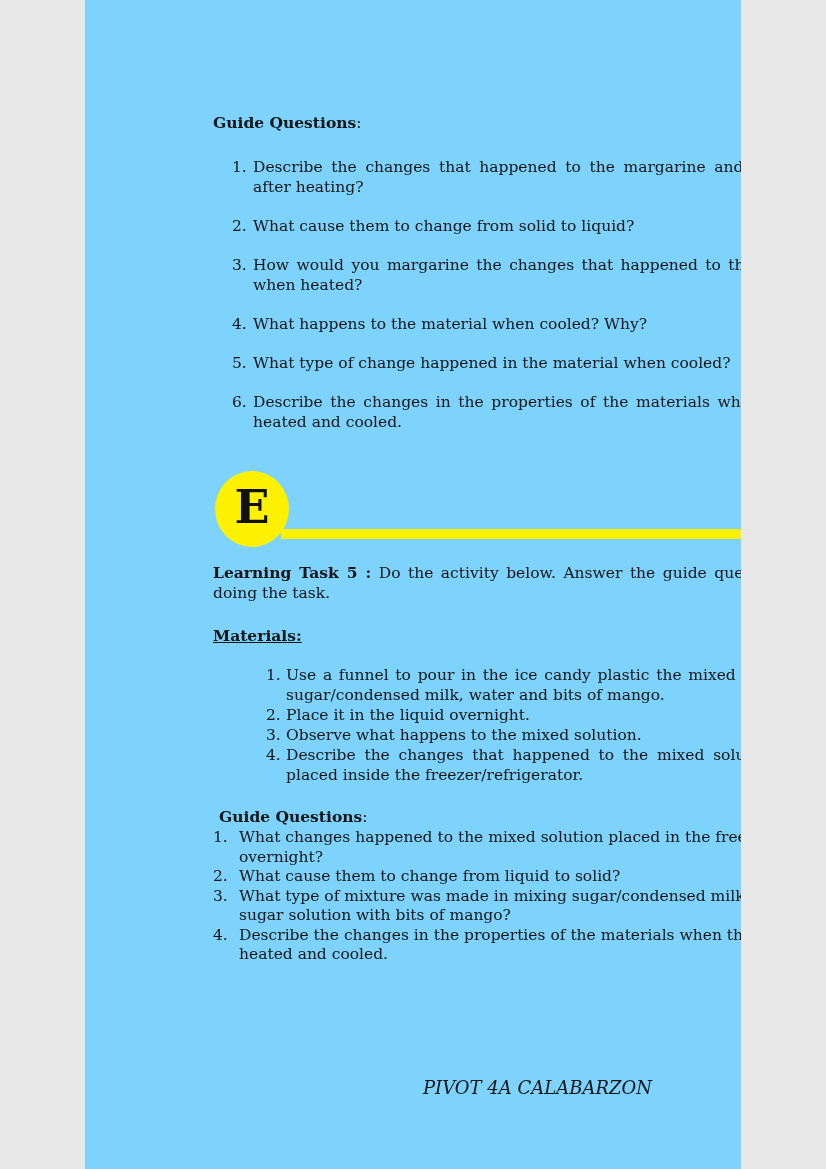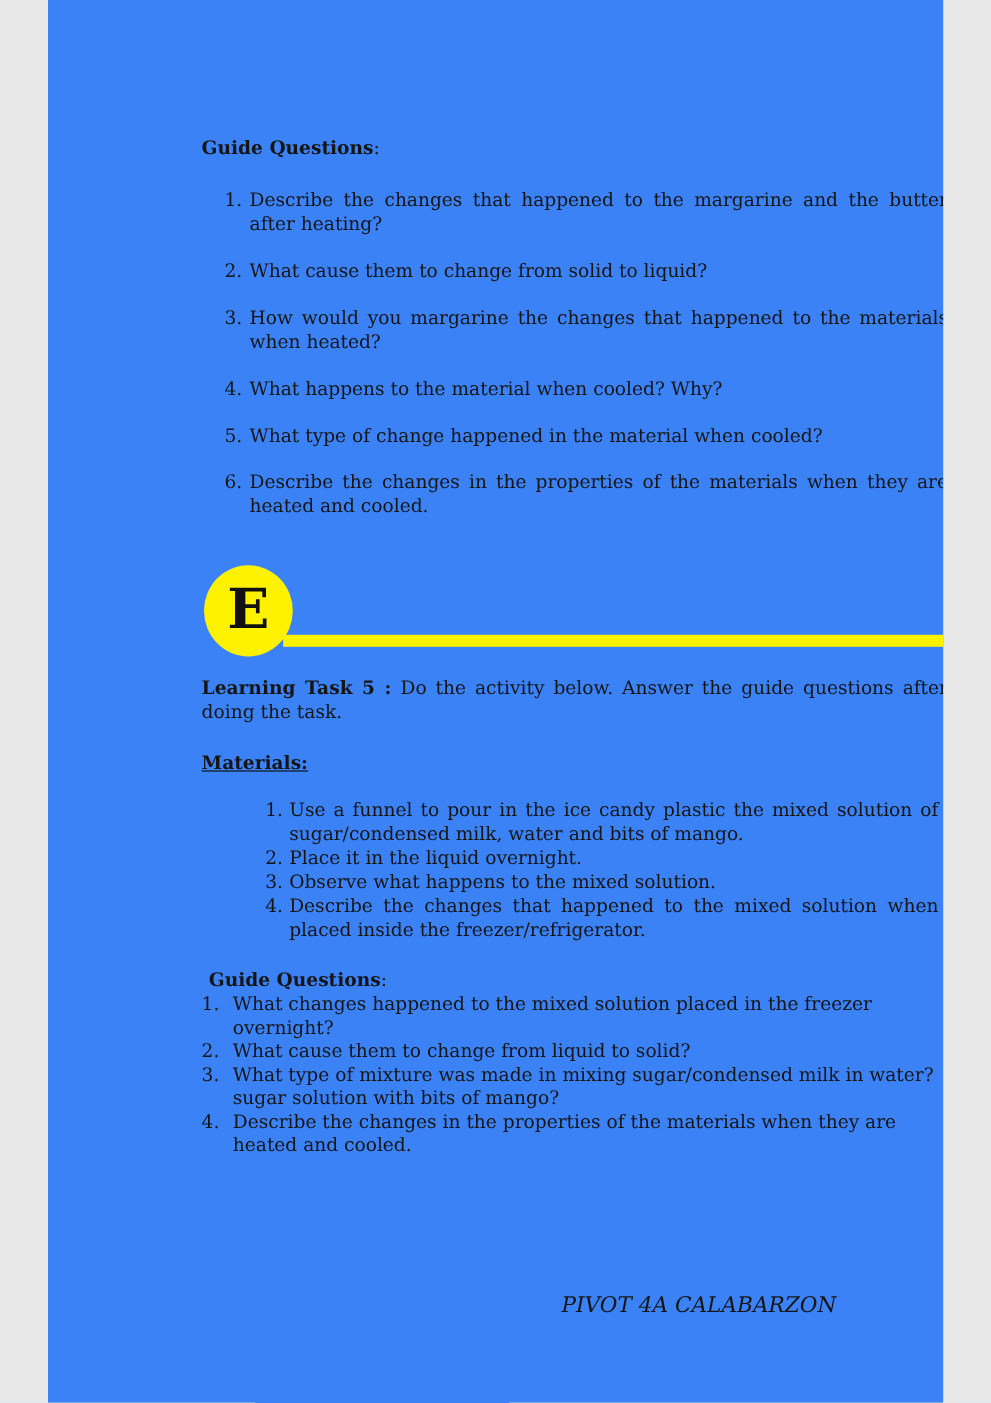--- a/index.html
+++ b/index.html
@@ -1,21 +1,21 @@
 <!DOCTYPE html>
 <html><head>
 <meta charset="utf-8">
 <style>
   * { margin: 0; padding: 0; box-sizing: border-box; }
   html, body { background: #e8e8e8; }
   .page {
-    width: 746px; height: 1169px;
+    width: 656px; height: 1169px;
     margin: 0 auto;
     position: relative;
-    background: #3b82f6;
+    background: #7dd3fc;
     font-family: "DejaVu Serif", serif;
     color: #151515;
     font-size: 15.5px;
     line-height: 20px;
     overflow: hidden;
   }
   .content {
     position: absolute;
     top: 112px; left: 128px;
     width: 622px;

